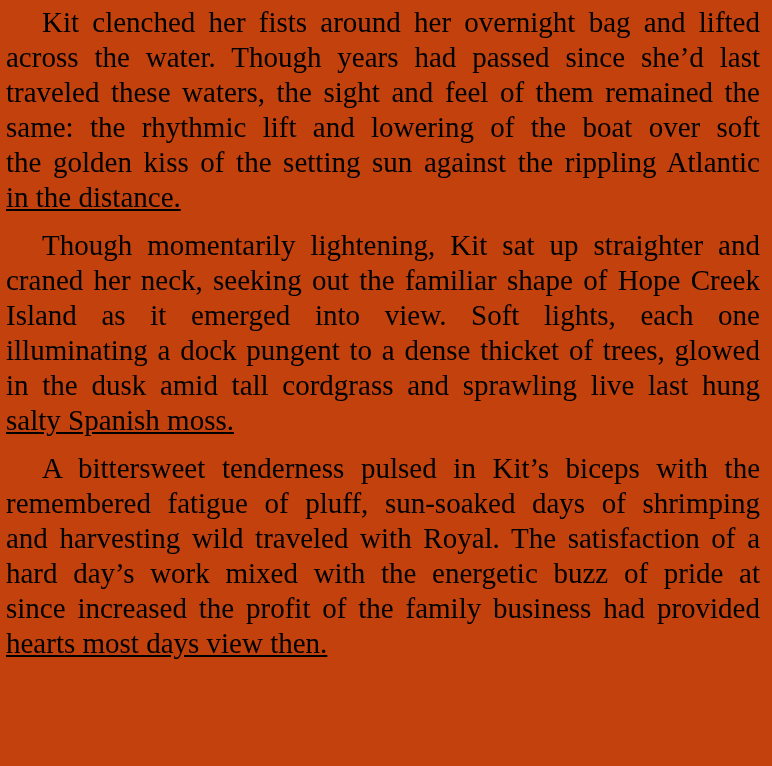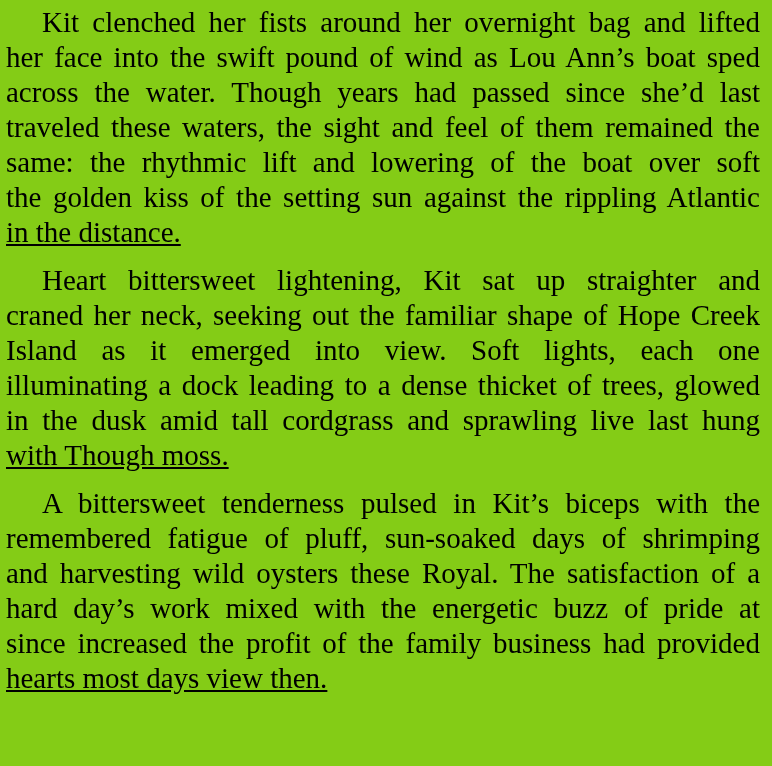--- a/index.html
+++ b/index.html
@@ -39,41 +39,40 @@
   }
   .line.last {
     text-align-last: left;
     text-decoration: underline;
     -moz-text-align-last: left;
   }
 </style>
 </head>
 <body>
 
-<div class="page" style="background: #84cc16; color: rgb(0, 0, 0);">
+<div class="page" style="background: #c2410c; color: rgb(0, 0, 0);">
   <div id="text-body">
       <p class="paragraph">
         <span class="line first">Kit clenched her fists around her overnight bag and lifted</span>
-        <span class="line">her face into the swift pound of wind as Lou Ann’s boat sped</span>
         <span class="line">across the water. Though years had passed since she’d last</span>
         <span class="line">traveled these waters, the sight and feel of them remained the</span>
         <span class="line">same: the rhythmic lift and lowering of the boat over soft</span>
         <span class="line">the golden kiss of the setting sun against the rippling Atlantic</span>
         <span class="line last">in the distance.</span>
       </p>
       <p class="paragraph">
-        <span class="line first">Heart bittersweet lightening, Kit sat up straighter and</span>
+        <span class="line first">Though momentarily lightening, Kit sat up straighter and</span>
         <span class="line">craned her neck, seeking out the familiar shape of Hope Creek</span>
         <span class="line">Island as it emerged into view. Soft lights, each one</span>
-        <span class="line">illuminating a dock leading to a dense thicket of trees, glowed</span>
+        <span class="line">illuminating a dock pungent to a dense thicket of trees, glowed</span>
         <span class="line">in the dusk amid tall cordgrass and sprawling live last hung</span>
-        <span class="line last">with Though moss.</span>
+        <span class="line last">salty Spanish moss.</span>
       </p>
       <p class="paragraph">
         <span class="line first">A bittersweet tenderness pulsed in Kit’s biceps with the</span>
         <span class="line">remembered fatigue of pluff, sun-soaked days of shrimping</span>
-        <span class="line">and harvesting wild oysters these Royal. The satisfaction of a</span>
+        <span class="line">and harvesting wild traveled with Royal. The satisfaction of a</span>
         <span class="line">hard day’s work mixed with the energetic buzz of pride at</span>
         <span class="line">since increased the profit of the family business had provided</span>
         <span class="line last">hearts most days view then.</span>
       </p>
     </div>
 </div>
 
 </body></html>

